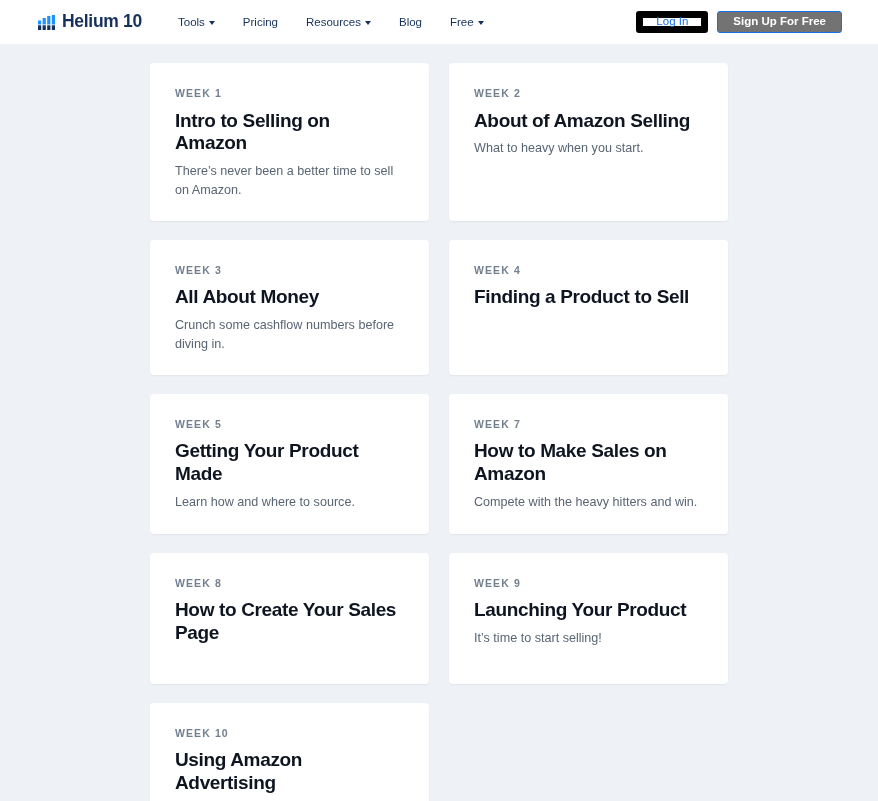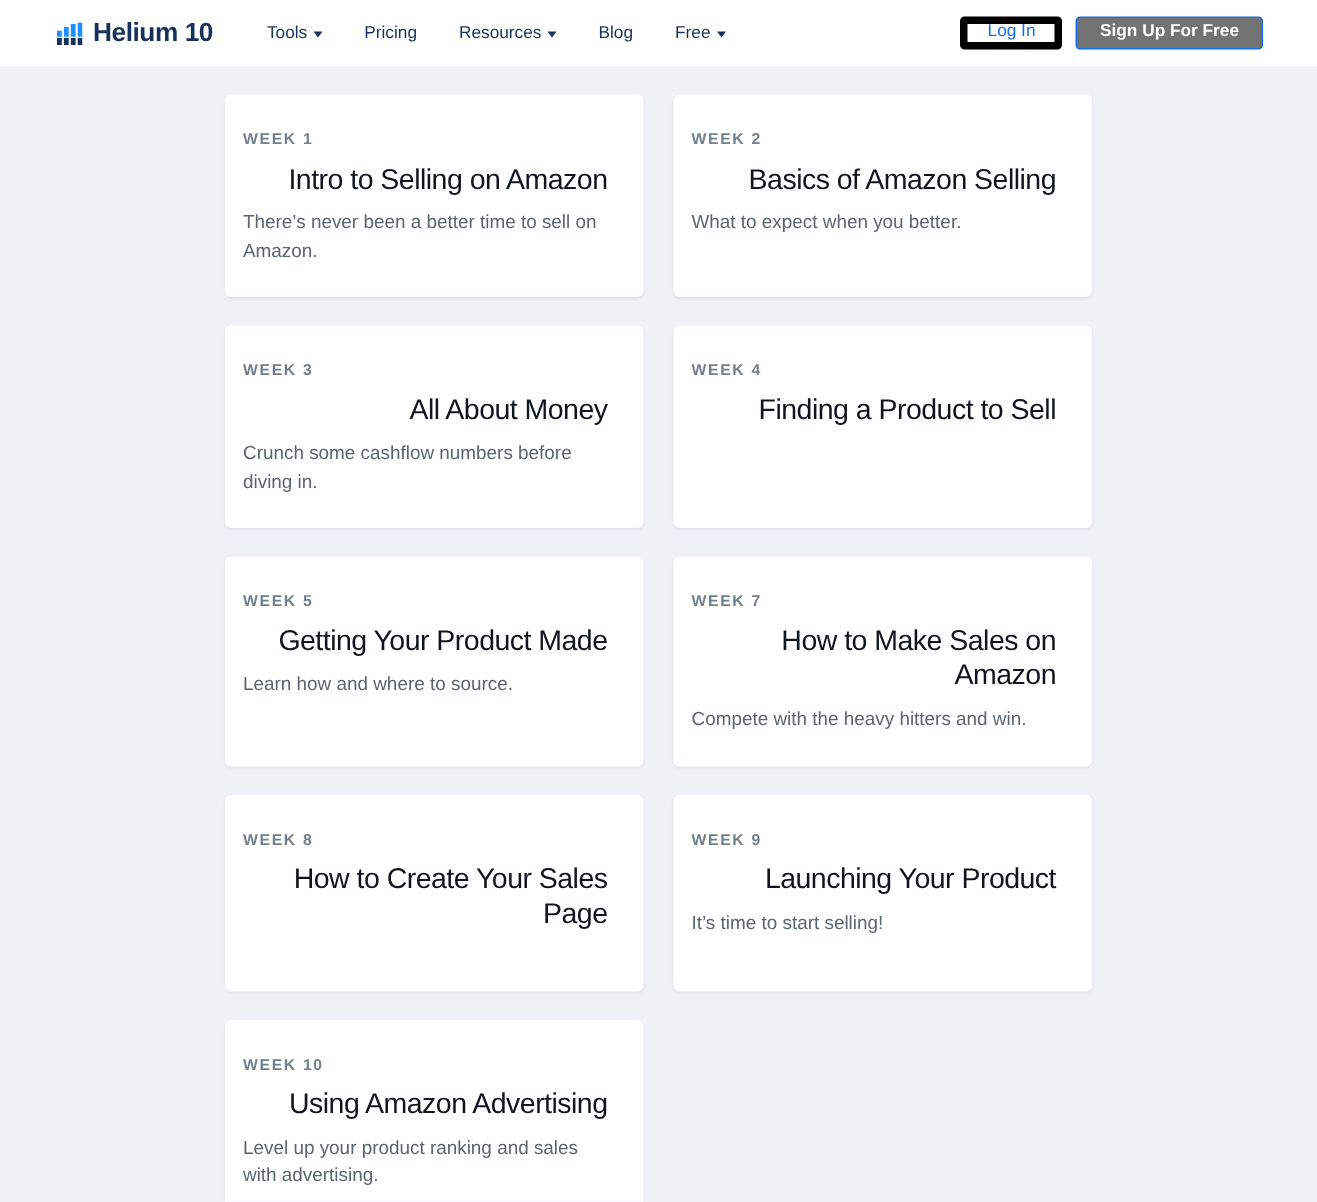--- a/index.html
+++ b/index.html
@@ -95,21 +95,21 @@
     white-space: nowrap;
     cursor: pointer;
     line-height: 1;
   }
 
   .btn-outline {
     height: 22px;
     padding: 0 13px;
     background: #ffffff;
     color: #1570e6;
-    border: 5px solid #000000;
+    border: 7px solid #000000;
   }
 
   .btn-primary {
     height: 22px;
     padding: 0 15px;
     background: #737373;
     color: #ffffff;
     border: 1px solid #1570e6;
     font-weight: bold;
   }
@@ -125,43 +125,42 @@
     display: grid;
     grid-template-columns: 279px 279px;
     column-gap: 20px;
     row-gap: 19px;
   }
 
   .week-card {
     background: #ffffff;
     border-radius: 4px;
     min-height: 131px;
-    padding: 25px 24px 22px 12px;
+    padding: 25px 24px 22px 25px;
     box-shadow: 0 1px 2px rgba(16, 35, 60, 0.06);
     cursor: pointer;
   }
 
   .week-label {
     font-size: 10.5px;
     font-weight: bold;
     letter-spacing: 1.1px;
     color: #727f8e;
     text-transform: uppercase;
     line-height: 1;
     margin-bottom: 11px;
   }
 
   .week-title {
     font-size: 19px;
-    font-weight: normal;
+    font-weight: bold;
     color: #0e1420;
     letter-spacing: -0.35px;
     line-height: 1.21;
     margin-bottom: 7px;
-    text-align: right;
   }
 
   .week-desc {
     font-size: 12.6px;
     color: #5a6573;
     line-height: 1.45;
   }
 </style>
 </head>
 <body>
@@ -216,22 +215,22 @@
   <div class="card-grid">
 
     <article class="week-card">
       <div class="week-label">WEEK 1</div>
       <h2 class="week-title">Intro to Selling on Amazon</h2>
       <p class="week-desc">There’s never been a better time to sell on Amazon.</p>
     </article>
 
     <article class="week-card">
       <div class="week-label">WEEK 2</div>
-      <h2 class="week-title">Basics of Amazon Selling</h2>
-      <p class="week-desc">What to expect when you better.</p>
+      <h2 class="week-title">About of Amazon Selling</h2>
+      <p class="week-desc">What to heavy when you start.</p>
     </article>
 
     <article class="week-card">
       <div class="week-label">WEEK 3</div>
       <h2 class="week-title">All About Money</h2>
       <p class="week-desc">Crunch some cashflow numbers before diving in.</p>
     </article>
 
     <article class="week-card">
       <div class="week-label">WEEK 4</div>

